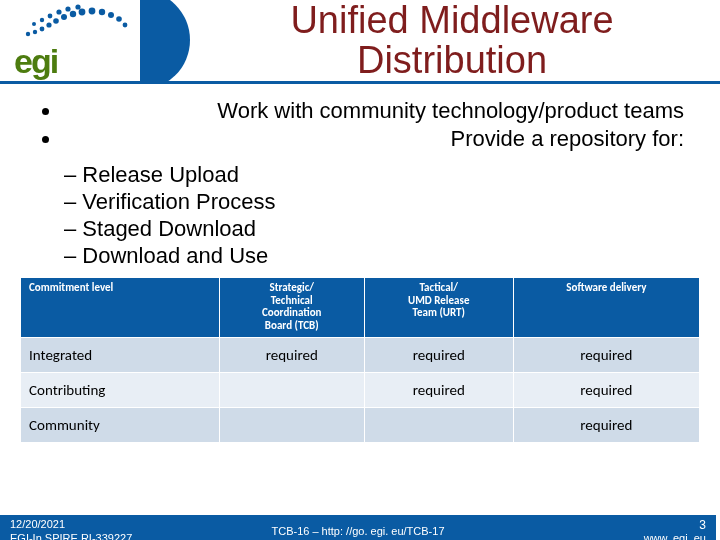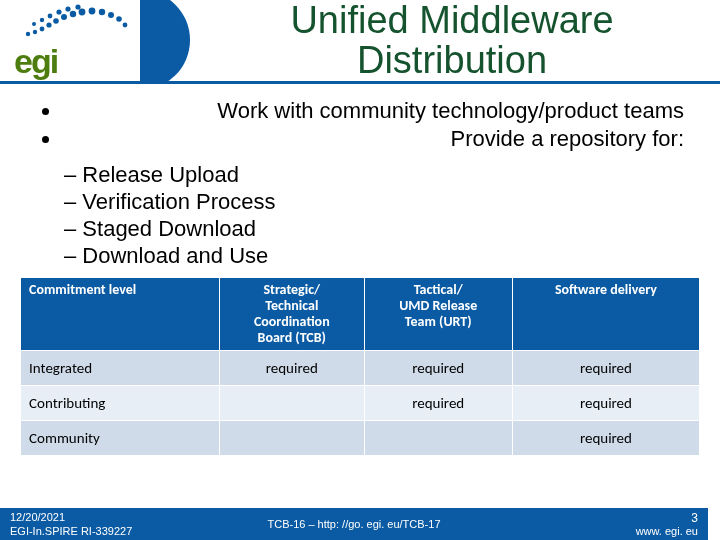--- a/index.html
+++ b/index.html
@@ -42,21 +42,21 @@
     background: #0a5ba3;
     border-radius: 0 50px 50px 0;
     clip-path: inset(10px 0 6px 0);
   }
   .title {
     position: absolute;
     left: 190px; right: 6px; top: 0;
     text-align: center;
     font-size: 38px;
     line-height: 40px;
-    color: #14532d;
+    color: #7f1d1d;
     font-family: Arial, sans-serif;
   }
   .content {
     padding: 12px 20px 0 24px;
     font-size: 22px;
     color: #000;
   }
   .bullets { list-style: disc; margin-left: 22px; }
   .bullets li { margin: 2px 16px; text-align: right; }
   .dashes { list-style: none; margin: 10px 0 8px 40px; font-size: 22px; }
@@ -66,42 +66,42 @@
   .tbl {
     margin: 4px 20px 0 20px;
     width: 680px;
     border-collapse: collapse;
     font-family: Calibri, Arial, sans-serif;
   }
   .tbl th {
     background: #0a5ba3;
     color: #fff;
     font-weight: bold;
-    font-size: 14px;
+    font-size: 11px;
     padding: 4px 6px;
     text-align: center;
     border: 1px solid #fff;
     vertical-align: top;
     line-height: 1.15;
   }
   .tbl th:first-child { text-align: left; padding-left: 8px;}
   .tbl td {
     font-size: 15px;
     padding: 8px 6px;
     text-align: center;
     border: 1px solid #fff;
   }
   .tbl td:first-child { text-align: left; padding-left: 8px;}
   .tbl tbody tr:nth-child(odd) td { background: #cfdbe8; }
   .tbl tbody tr:nth-child(even) td { background: #e8eef5; }
 
   .footer {
     position: absolute;
-    bottom: 0; left: 0; right: 12px;
-    height: 32px;
+    bottom: 0; left: 0; right: 4px;
+    height: 25px;
     background: #0a5ba3;
     color: #fff;
     font-size: 11px;
   }
   .footer .date { position: absolute; left: 10px; top: 3px; }
   .footer .ref { position: absolute; left: 10px; top: 17px; }
   .footer .mid { position: absolute; left: 0; right: 0; top: 10px; text-align: center; }
   .footer .pnum { position: absolute; right: 10px; top: 3px; font-size: 12px; }
   .footer .site { position: absolute; right: 10px; top: 17px; }
 </style>

